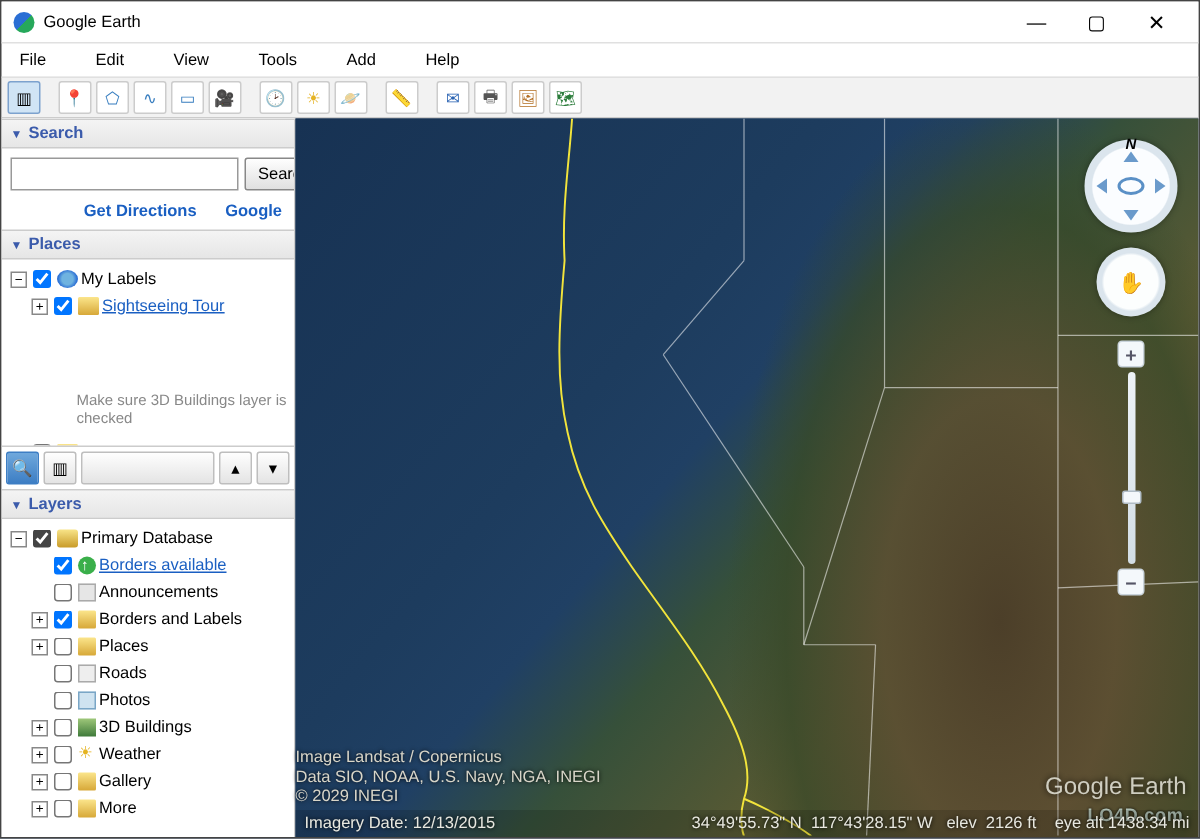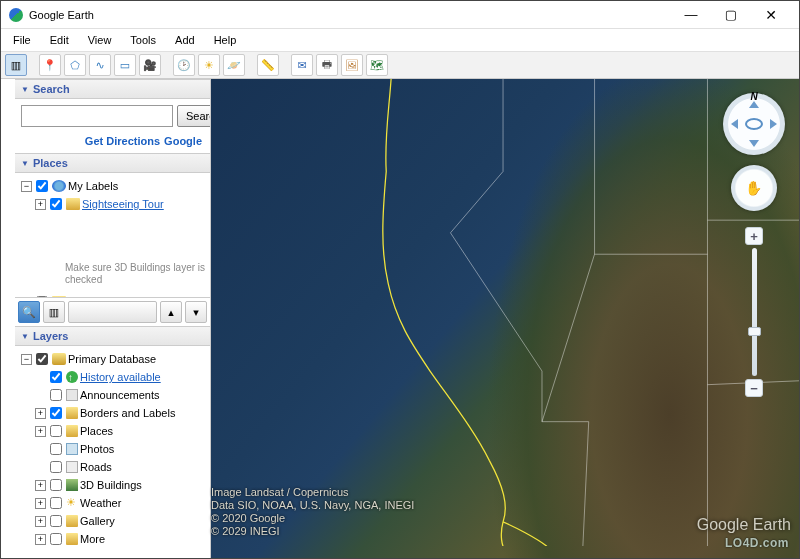--- a/index.html
+++ b/index.html
@@ -3,36 +3,36 @@
 <meta charset="utf-8">
 <style>
 * { margin: 0; padding: 0; box-sizing: border-box; font-family: "Segoe UI", Tahoma, sans-serif; font-size: 11px; }
 body { background: #fff; width: 800px; height: 559px; overflow: hidden; display: flex; flex-direction: column; border: 1px solid #444; }
 .titlebar { background: #fff; height: 28px; display: flex; align-items: center; padding: 0 8px; border-bottom: 1px solid #e0e0e0; }
 .titlebar .logo { width: 14px; height: 14px; border-radius: 50%; background: linear-gradient(135deg,#2a6ed4 50%,#26a85b 50%); margin-right: 6px; }
 .titlebar .title { flex: 1; color: #000; }
 .winbtns { display: flex; gap: 0; }
 .winbtn { width: 40px; height: 24px; display: flex; align-items: center; justify-content: center; color: #000; font-size: 13px; cursor: default; }
 .winbtn.close { font-size: 14px; }
-.menubar { height: 22px; display: flex; align-items: center; padding: 0 4px; gap: 3px; }
+.menubar { height: 22px; display: flex; align-items: center; padding: 0 4px; gap: 17px; }
 .menubar .menu { padding: 3px 8px; cursor: default; }
 .toolbar { height: 28px; background: #f2f2f2; border-top: 1px solid #e0e0e0; border-bottom: 1px solid #ccc; display: flex; align-items: center; padding: 0 4px; gap: 3px; }
 .tbtn { width: 22px; height: 22px; border: 1px solid #ccc; background: #fff; border-radius: 2px; display: flex; align-items: center; justify-content: center; font-size: 12px; }
 .tbtn.active { background: #d0e4f5; border-color: #7da2ce; }
 .tbtn.blank { background: transparent; border: none; width: 6px; }
-.content { flex: 1; display: flex; min-height: 0; padding-left: 14px; }
+.content { flex: 1; display: flex; min-height: 0; }
 .sidebar { width: 196px; background: #fff; border-right: 1px solid #ccc; display: flex; flex-direction: column; overflow: hidden; }
 .panel-header { background: linear-gradient(#f4f4f4,#e6e6e6); border-bottom: 1px solid #ccc; border-top: 1px solid #ccc; padding: 3px 6px; display: flex; align-items: center; color: #3b5bab; font-weight: bold; cursor: default; }
 .panel-header::before { content: "▼"; font-size: 8px; margin-right: 4px; color: #3b5bab; }
 .search-box { padding: 6px; display: flex; gap: 4px; }
 .search-box input { flex: 1; height: 22px; border: 1px solid #999; padding: 0 4px; }
 .search-btn { height: 22px; padding: 0 8px; background: linear-gradient(#fefefe,#e0e0e0); border: 1px solid #888; border-radius: 2px; }
 .hint { color: #888; padding: 0 8px 4px; }
 .links { text-align: right; padding: 2px 8px 6px; }
-.links a { color: #1a5fc2; text-decoration: none; margin-left: 1px; }
+.links a { color: #1a5fc2; text-decoration: none; margin-left: 16px; }
 .tree { padding: 4px 4px 8px 6px; flex: 0 0 auto; line-height: 16px; }
 .tree .row { display: flex; align-items: center; gap: 2px; padding: 1px 0; white-space: nowrap; }
 .tree .toggle { width: 11px; height: 11px; border: 1px solid #888; display: inline-flex; align-items: center; justify-content: center; font-size: 9px; line-height: 1; margin-right: 2px; }
 .tree input[type=checkbox] { width: 12px; height: 12px; margin-right: 2px; }
 .tree .ficon { width: 14px; height: 12px; display: inline-block; }
 .folder { background: linear-gradient(#fbe58b,#d7a838); border-radius: 1px; }
 .indent1 { margin-left: 14px; }
 .indent2 { margin-left: 28px; margin-top: 48px; }
 .places-body { flex: 0 0 124px; overflow: hidden; }
 .buttons-row { border-top: 1px solid #ccc; padding: 3px; display: flex; gap: 3px; }
@@ -198,21 +198,21 @@
         <input type="checkbox" checked="" style="accent-color: rgb(68, 68, 68);">
         <span class="ficon" style="background:linear-gradient(#f8e488,#c99b28);border-radius:2px"></span>
         <span>Primary Database</span>
       </div>
       <div class="row indent1">
         <span style="width:13px"></span>
         <input type="checkbox" checked="" style="">
         <span class="ic-tiny" style="background:#3aaf4a;border-radius:50%;position:relative">
             <span style="position:absolute;left:2px;top:-1px;color:#fff;font-size:10px">↑</span>
           </span>
-        <span class="link">History available</span>
+        <span class="link">Borders available</span>
       </div>
       <div class="row indent1">
         <span style="width:13px"></span>
         <input type="checkbox" style="">
         <span class="ic-tiny" style="background:#e6e6e6;border:1px solid #aaa"></span>
         <span>Announcements</span>
       </div>
       <div class="row indent1">
         <span class="toggle">+</span>
         <input type="checkbox" checked="" style="">
@@ -221,28 +221,28 @@
       </div>
       <div class="row indent1">
         <span class="toggle">+</span>
         <input type="checkbox" style="">
         <span class="ic-tiny folder"></span>
         <span>Places</span>
       </div>
       <div class="row indent1">
         <span style="width:13px"></span>
         <input type="checkbox" style="">
+        <span class="ic-tiny" style="background:#eee;border:1px solid #aaa"></span>
+        <span>Roads</span>
+      </div>
+      <div class="row indent1">
+        <span style="width:13px"></span>
+        <input type="checkbox" style="">
         <span class="ic-tiny" style="background:#cfe3f0;border:1px solid #7aa6c6"></span>
         <span>Photos</span>
-      </div>
-      <div class="row indent1">
-        <span style="width:13px"></span>
-        <input type="checkbox" style="">
-        <span class="ic-tiny" style="background:#eee;border:1px solid #aaa"></span>
-        <span>Roads</span>
       </div>
       <div class="row indent1">
         <span class="toggle">+</span>
         <input type="checkbox" style="">
         <span class="ic-tiny" style="background:linear-gradient(#9ec77a,#3f7a3a)"></span>
         <span>3D Buildings</span>
       </div>
       <div class="row indent1">
         <span class="toggle">+</span>
         <input type="checkbox" style="">
@@ -298,20 +298,30 @@
       <div class="btn">+</div>
       <div class="track">
           <div class="thumb"></div>
         </div>
       <div class="btn">−</div>
     </div>
 
     <div class="attribution">
       <div>Image Landsat / Copernicus</div>
       <div>Data SIO, NOAA, U.S. Navy, NGA, INEGI</div>
-      <div>© 2020 Google</div>
       <div>© 2029 INEGI</div>
     </div>
     <div class="watermark">Google Earth</div>
     <div class="watermark2">LO4D.com</div>
 
+    <div class="statusbar">
+      <span>Imagery Date: 12/13/2015</span>
+      <span style="flex:1"></span>
+      <span>34°49'55.73" N</span>
+      <span>  </span>
+      <span>117°43'28.15" W</span>
+      <span>   </span>
+      <span>elev  2126 ft</span>
+      <span>    </span>
+      <span>eye alt 1438.34 mi</span>
+    </div>
   </div>
 </div>
 
 </body></html>

